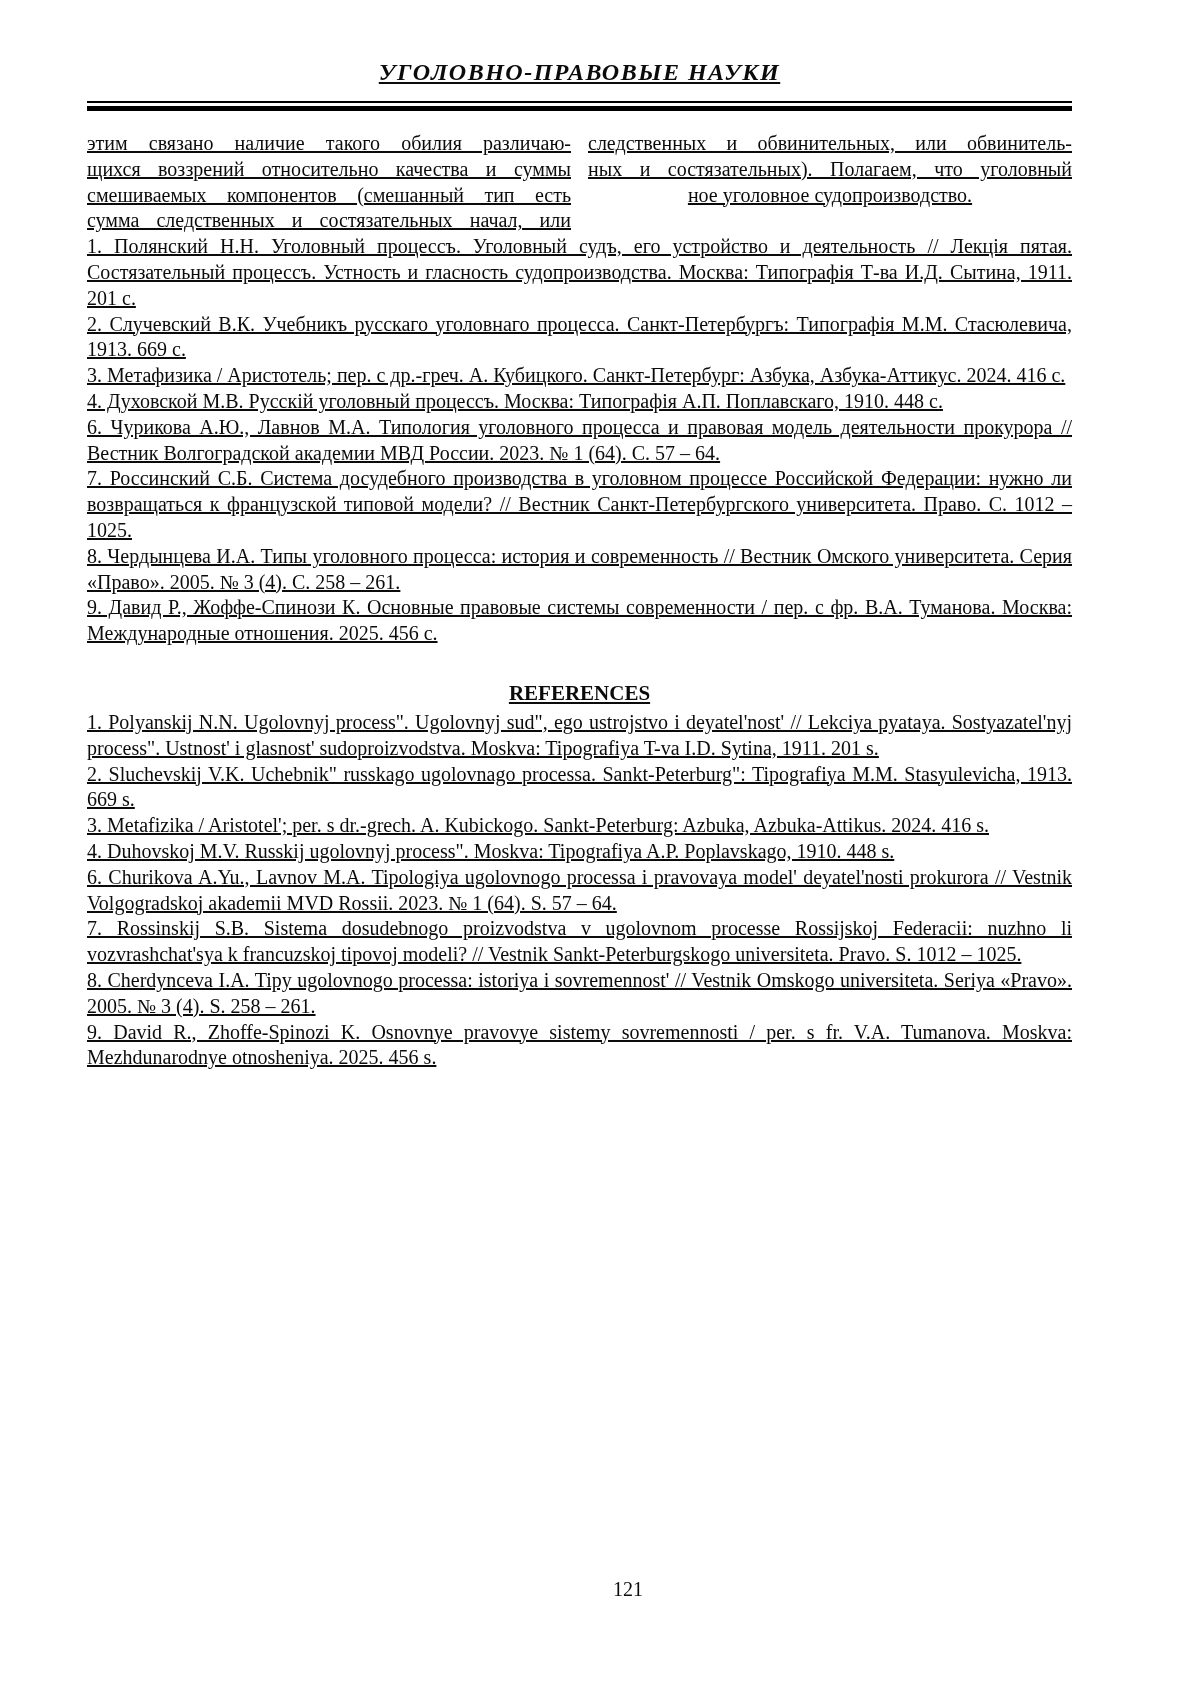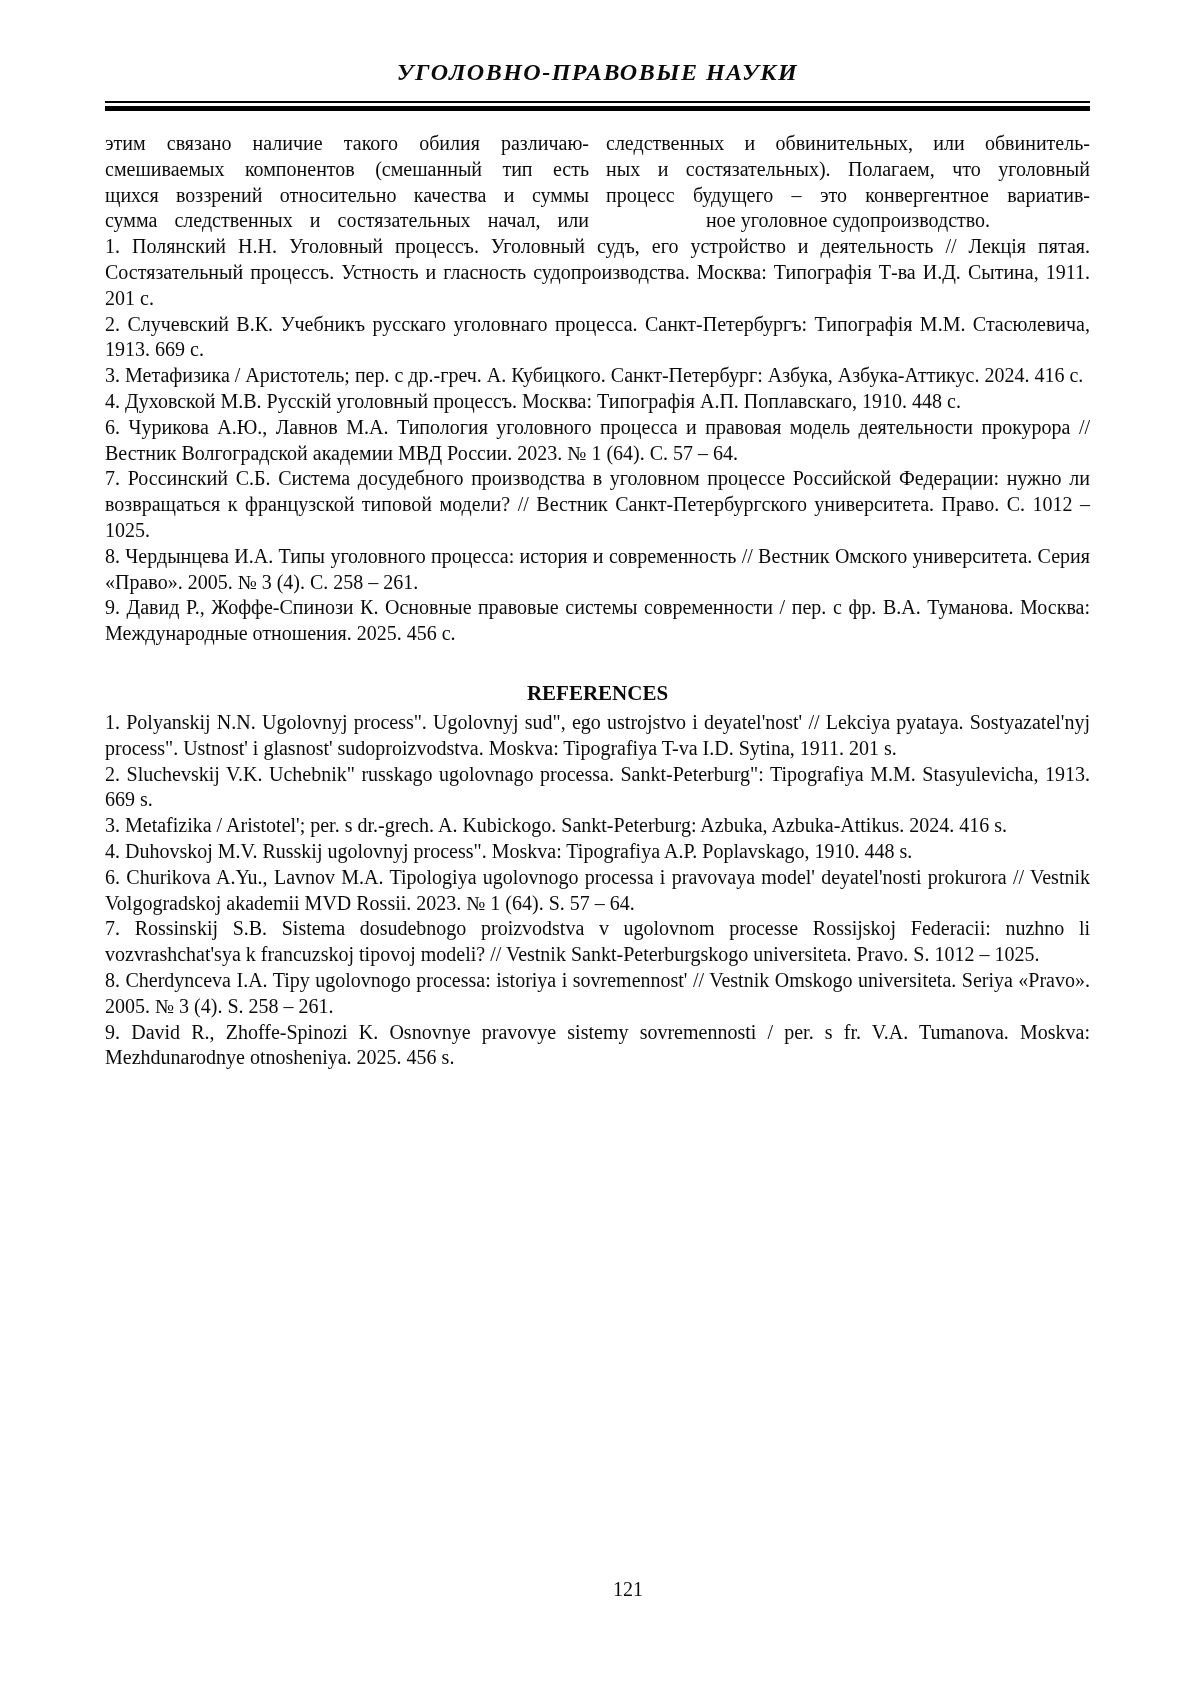--- a/index.html
+++ b/index.html
@@ -16,23 +16,24 @@
     overflow: hidden;
   }
   .sheet {
     position: relative;
     width: 1200px;
     height: 1697px;
     background: #ffffff;
   }
   .content {
     position: absolute;
-    left: 105px;
+    left: 87px;
     top: 0;
     width: 985px;
+    text-decoration: underline;
   }
   .doc-title {
     margin-top: 58px;
     text-align: center;
     font-size: 24px;
     font-weight: bold;
     font-style: italic;
     letter-spacing: 1.5px;
     line-height: 28px;
   }
@@ -99,28 +100,27 @@
     <div class="doc-title">УГОЛОВНО-ПРАВОВЫЕ НАУКИ</div>
 
     <div class="header-rule">
       <div class="thin"></div>
       <div class="thick"></div>
     </div>
 
     <div class="columns">
       <div class="col">
         <div class="jline">этим связано наличие такого обилия различаю-</div>
+        <div class="jline">щихся воззрений относительно качества и суммы</div>
         <div class="jline">смешиваемых компонентов (смешанный тип есть</div>
-        <div class="jline">щихся воззрений относительно качества и суммы</div>
         <div class="jline">сумма следственных и состязательных начал, или</div>
       </div>
       <div class="col">
         <div class="jline">следственных и обвинительных, или обвинитель-</div>
         <div class="jline">ных и состязательных). Полагаем, что уголовный</div>
-        <div class="jline">процесс будущего – это конвергентное вариатив-</div>
         <div class="lline">ное уголовное судопроизводство.</div>
       </div>
     </div>
 
 
     <div class="ref-list">
       <p>1. Полянский Н.Н. Уголовный процессъ. Уголовный судъ, его устройство и деятельность // Лекція пятая. Состязательный процессъ. Устность и гласность судопроизводства. Москва: Типографія Т-ва И.Д. Сытина, 1911. 201 с.</p>
       <p>2. Случевский В.К. Учебникъ русскаго уголовнаго процесса. Санкт-Петербургъ: Типографія М.М. Ста­сюлевича, 1913. 669 с.</p>
       <p>3. Метафизика / Аристотель; пер. с др.-греч. А. Кубицкого. Санкт-Петербург: Азбука, Азбука-Аттикус. 2024. 416 с.</p>
       <p>4. Духовской М.В. Русскій уголовный процессъ. Москва: Типографія А.П. Поплавскаго, 1910. 448 с.</p>

